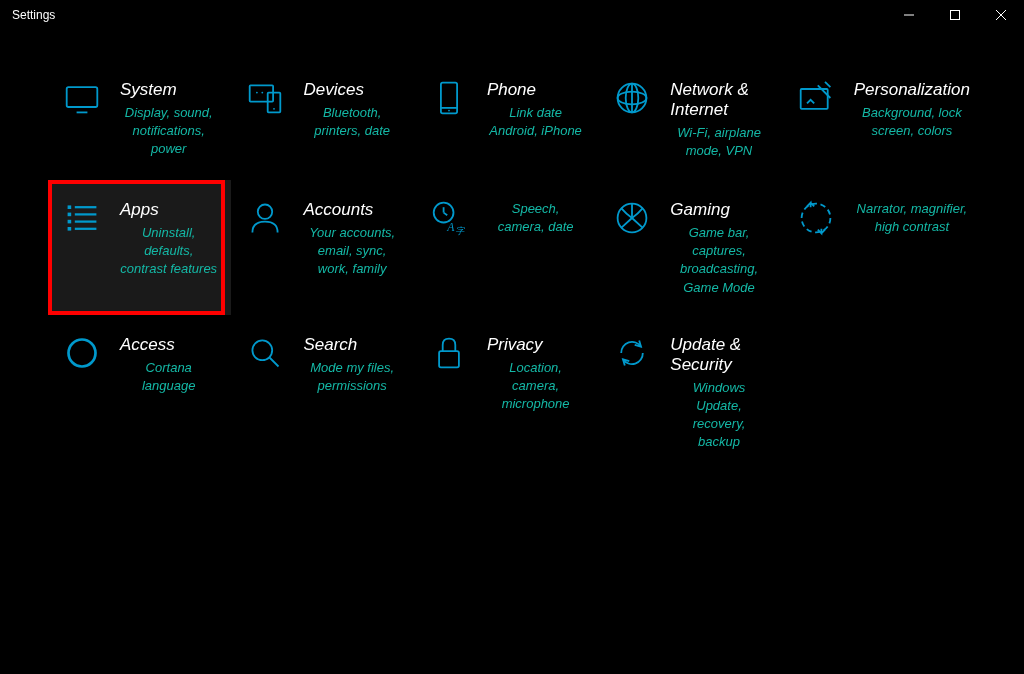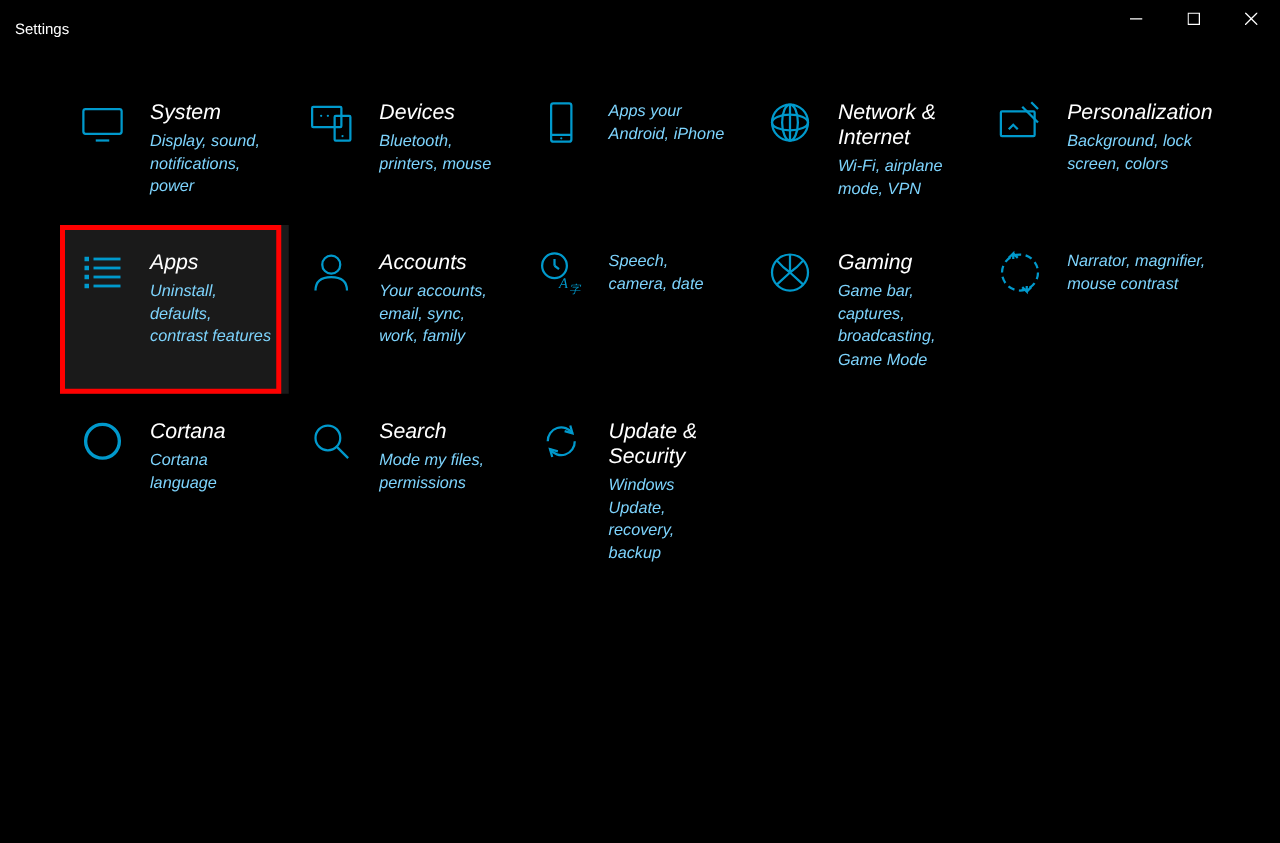--- a/index.html
+++ b/index.html
@@ -12,21 +12,21 @@
       height: 674px;
       background: #000000;
       font-family: "Segoe UI", Arial, sans-serif;
       color: #ffffff;
       overflow: hidden;
       position: relative;
     }
     .titlebar {
       height: 30px;
       display: flex;
-      align-items: flex-end;
+      align-items: center;
       justify-content: space-between;
       padding-left: 12px;
       background: #000000;
     }
     .titlebar-title {
       font-size: 12px;
       color: #ffffff;
     }
     .window-controls {
       display: flex;
@@ -93,22 +93,23 @@
       padding-top: 2px;
     }
     .setting-title {
       font-size: 17px;
       color: #ffffff;
       margin-bottom: 4px;
       font-weight: 400;
     }
     .setting-desc {
       font-size: 13px;
-      color: #7dd3fc;
+      color: #14b8a6;
       line-height: 1.4;
+      text-align: center;
     }
     .accent {
       stroke: #0099cc;
       fill: none;
     }
     .accent-fill {
       fill: #0099cc;
     }
   </style>
 </head>
@@ -157,34 +158,35 @@
         <svg viewBox="0 0 40 40">
             <rect x="3" y="6" width="26" height="18" rx="1" class="accent" stroke-width="2"></rect>
             <rect x="23" y="14" width="14" height="22" rx="1" class="accent" stroke-width="2" fill="#000"></rect>
             <circle cx="30" cy="32" r="1" class="accent-fill"></circle>
             <circle cx="11" cy="14" r="1" class="accent-fill"></circle>
             <circle cx="17" cy="14" r="1" class="accent-fill"></circle>
           </svg>
       </div>
       <div class="setting-text">
         <div class="setting-title">Devices</div>
-        <div class="setting-desc">Bluetooth, printers, mouse</div>
+        <div class="setting-desc">Bluetooth, printers, date</div>
       </div>
     </div>
 
     <div class="setting-item">
       <div class="setting-icon">
         <svg viewBox="0 0 40 40">
             <rect x="11" y="3" width="18" height="34" rx="2" class="accent" stroke-width="2"></rect>
             <line x1="11" y1="31" x2="29" y2="31" class="accent" stroke-width="2"></line>
             <circle cx="20" cy="34" r="1" class="accent-fill"></circle>
           </svg>
       </div>
       <div class="setting-text">
-        <div class="setting-desc">Apps your Android, iPhone</div>
+        <div class="setting-title">Phone</div>
+        <div class="setting-desc">Link date Android, iPhone</div>
       </div>
     </div>
 
     <div class="setting-item">
       <div class="setting-icon">
         <svg viewBox="0 0 40 40">
             <circle cx="20" cy="20" r="16" class="accent" stroke-width="2"></circle>
             <ellipse cx="20" cy="20" rx="16" ry="7" class="accent" stroke-width="2"></ellipse>
             <ellipse cx="20" cy="20" rx="7" ry="16" class="accent" stroke-width="2"></ellipse>
             <line x1="20" y1="4" x2="20" y2="36" class="accent" stroke-width="2"></line>
@@ -274,49 +276,61 @@
 
     <div class="setting-item">
       <div class="setting-icon">
         <svg viewBox="0 0 40 40">
             <circle cx="20" cy="20" r="16" class="accent" stroke-width="2" stroke-dasharray="6,4"></circle>
             <path d="M14 8 L14 3 L10 7 M14 3 L18 7" class="accent" stroke-width="2"></path>
             <path d="M26 32 L26 37 L22 33 M26 37 L30 33" class="accent" stroke-width="2"></path>
           </svg>
       </div>
       <div class="setting-text">
-        <div class="setting-desc">Narrator, magnifier, mouse contrast</div>
+        <div class="setting-desc">Narrator, magnifier, high contrast</div>
       </div>
     </div>
 
     <div class="setting-item">
       <div class="setting-icon">
         <svg viewBox="0 0 40 40">
             <circle cx="20" cy="20" r="15" class="accent" stroke-width="3"></circle>
           </svg>
       </div>
       <div class="setting-text">
-        <div class="setting-title">Cortana</div>
+        <div class="setting-title">Access</div>
         <div class="setting-desc">Cortana language</div>
       </div>
     </div>
 
     <div class="setting-item">
       <div class="setting-icon">
         <svg viewBox="0 0 40 40">
             <circle cx="17" cy="17" r="11" class="accent" stroke-width="2"></circle>
             <line x1="25" y1="25" x2="35" y2="35" class="accent" stroke-width="2"></line>
           </svg>
       </div>
       <div class="setting-text">
         <div class="setting-title">Search</div>
         <div class="setting-desc">Mode my files, permissions</div>
       </div>
     </div>
 
+    <div class="setting-item">
+      <div class="setting-icon">
+        <svg viewBox="0 0 40 40">
+            <rect x="9" y="18" width="22" height="18" rx="2" class="accent" stroke-width="2"></rect>
+            <path d="M13 18 L13 11 Q13 4 20 4 Q27 4 27 11 L27 18" class="accent" stroke-width="2"></path>
+          </svg>
+      </div>
+      <div class="setting-text">
+        <div class="setting-title">Privacy</div>
+        <div class="setting-desc">Location, camera, microphone</div>
+      </div>
+    </div>
 
     <div class="setting-item">
       <div class="setting-icon">
         <svg viewBox="0 0 40 40">
             <path d="M8 20 A12 12 0 0 1 30 13" class="accent" stroke-width="2"></path>
             <path d="M32 20 A12 12 0 0 1 10 27" class="accent" stroke-width="2"></path>
             <path d="M28 6 L30 13 L23 11" class="accent" stroke-width="2"></path>
             <path d="M12 34 L10 27 L17 29" class="accent" stroke-width="2"></path>
           </svg>
       </div>

